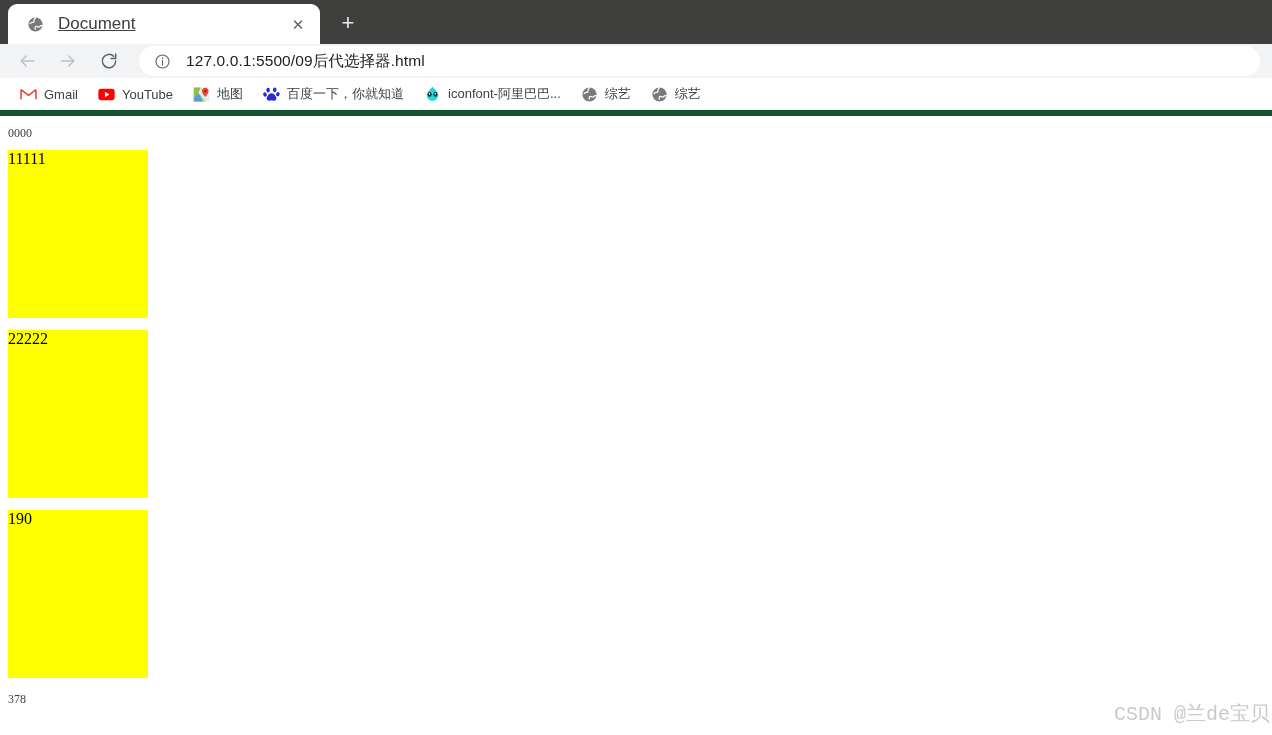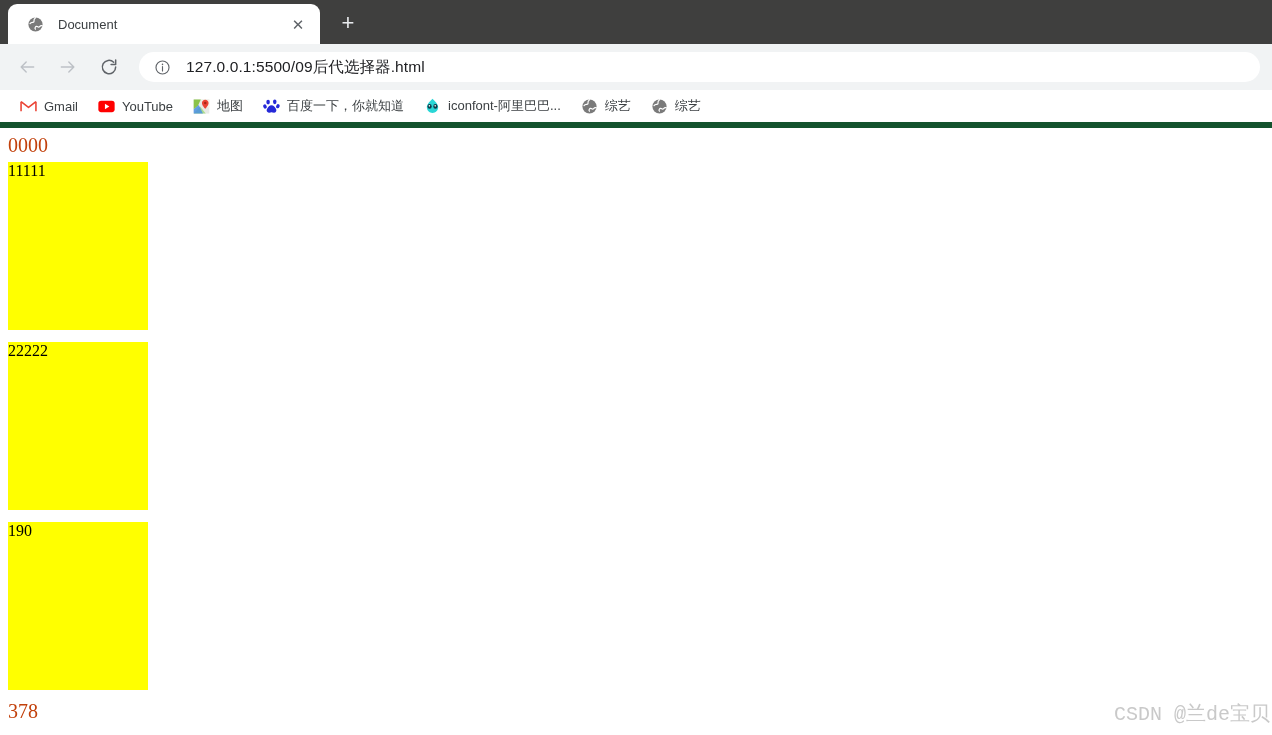--- a/index.html
+++ b/index.html
@@ -49,26 +49,27 @@
   .tab-favicon {
     width: 18px;
     height: 18px;
     flex: 0 0 auto;
     margin-right: 14px;
     display: flex;
     align-items: center;
     justify-content: center;
   }
   .tab-title {
-    font-size: 13px;
+    font-size: 17px;
     color: #3c4043;
     flex: 1 1 auto;
     white-space: nowrap;
     overflow: hidden;
     text-overflow: ellipsis;
+    text-decoration: underline;
   }
   .tab-close {
     width: 24px;
     height: 24px;
     flex: 0 0 auto;
     display: flex;
     align-items: center;
     justify-content: center;
     color: #5f6368;
     font-size: 15px;
@@ -83,21 +84,21 @@
     align-items: center;
     justify-content: center;
     color: #e8eaed;
     font-size: 22px;
     line-height: 1;
     border-radius: 50%;
   }
 
   
   .toolbar {
-    height: 46px;
+    height: 34px;
     background: #f1f3f4;
     display: flex;
     align-items: center;
     padding: 0 12px;
     box-sizing: border-box;
     flex: 0 0 auto;
   }
   .nav-btn {
     width: 30px;
     height: 30px;
@@ -176,22 +177,22 @@
   .viewport {
     flex: 1 1 auto;
     background: #ffffff;
     position: relative;
     overflow: hidden;
     padding: 8px;
     box-sizing: border-box;
   }
   .page-text {
     font-family: "Liberation Serif", serif;
-    font-size: 20px;
-    color: #c2410c;
+    font-size: 12px;
+    color: #404040;
     line-height: 18px;
     margin: 0 0 8px 0;
   }
   .page-text.last { margin: 0; }
   .yellow-box {
     width: 140px;
     height: 168px;
     background: #ffff00;
     margin: 0 0 12px 0;
     box-sizing: border-box;

